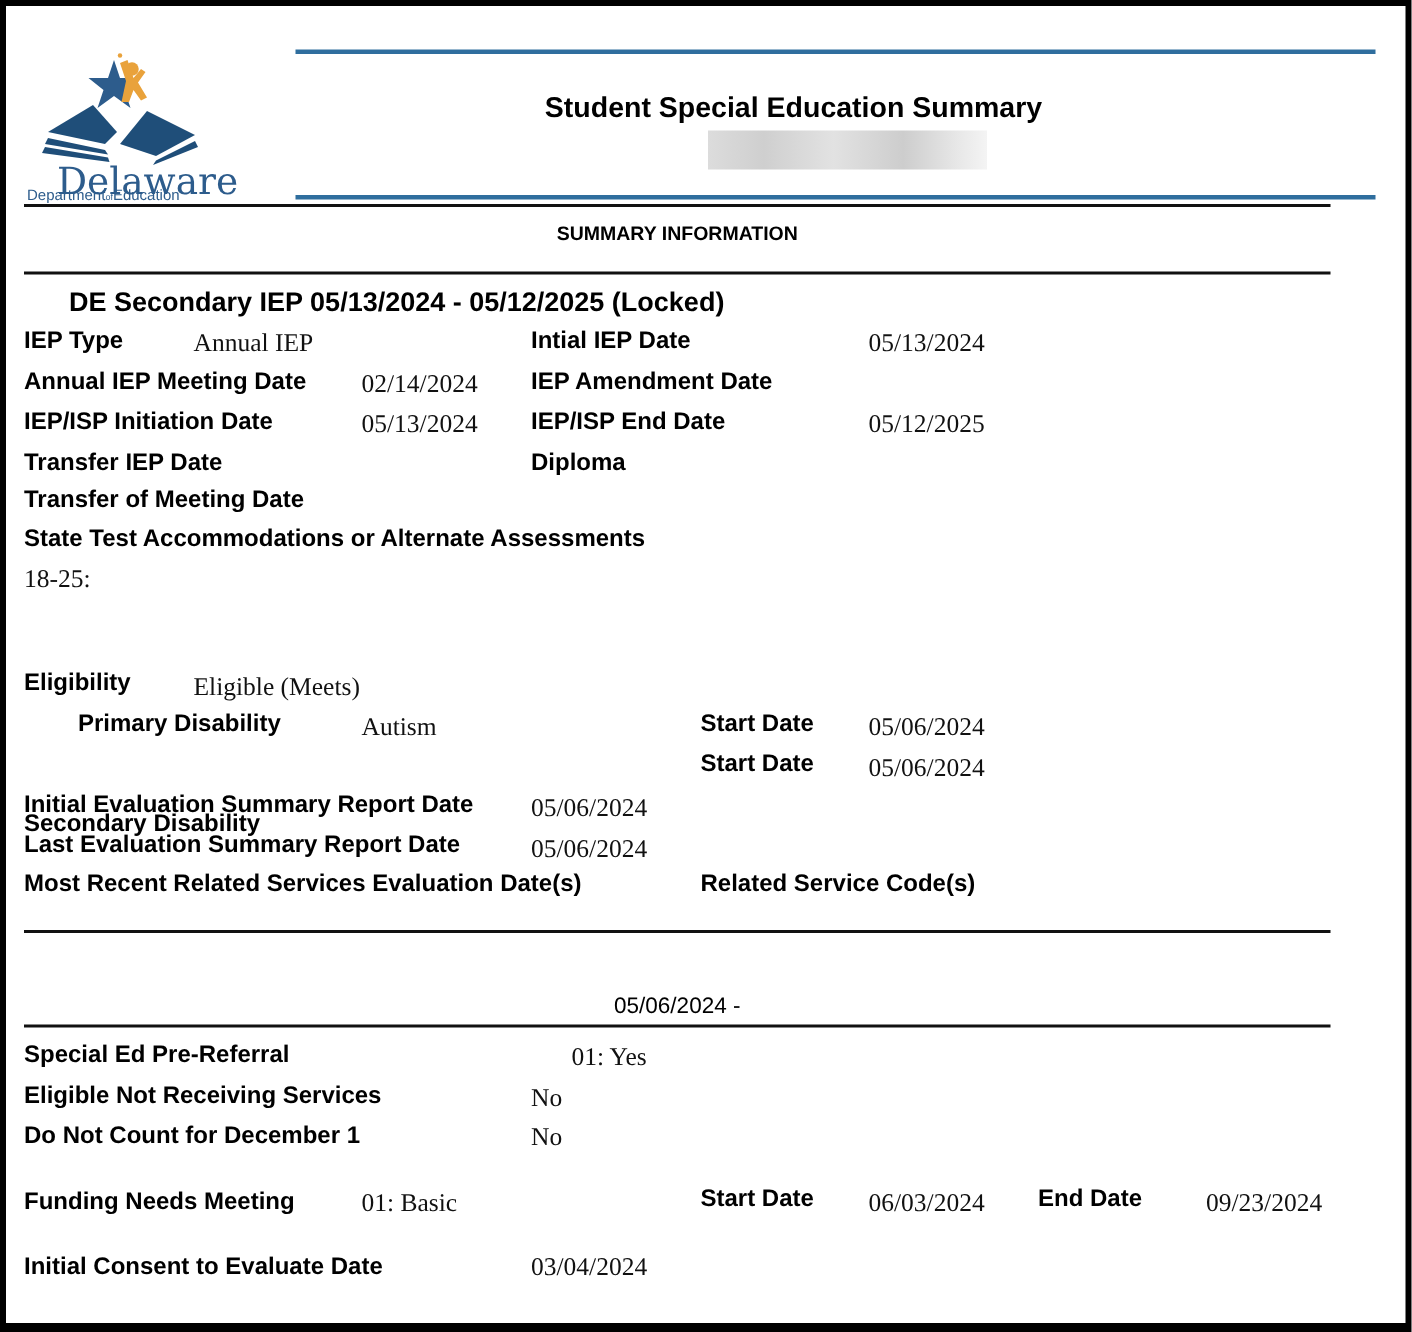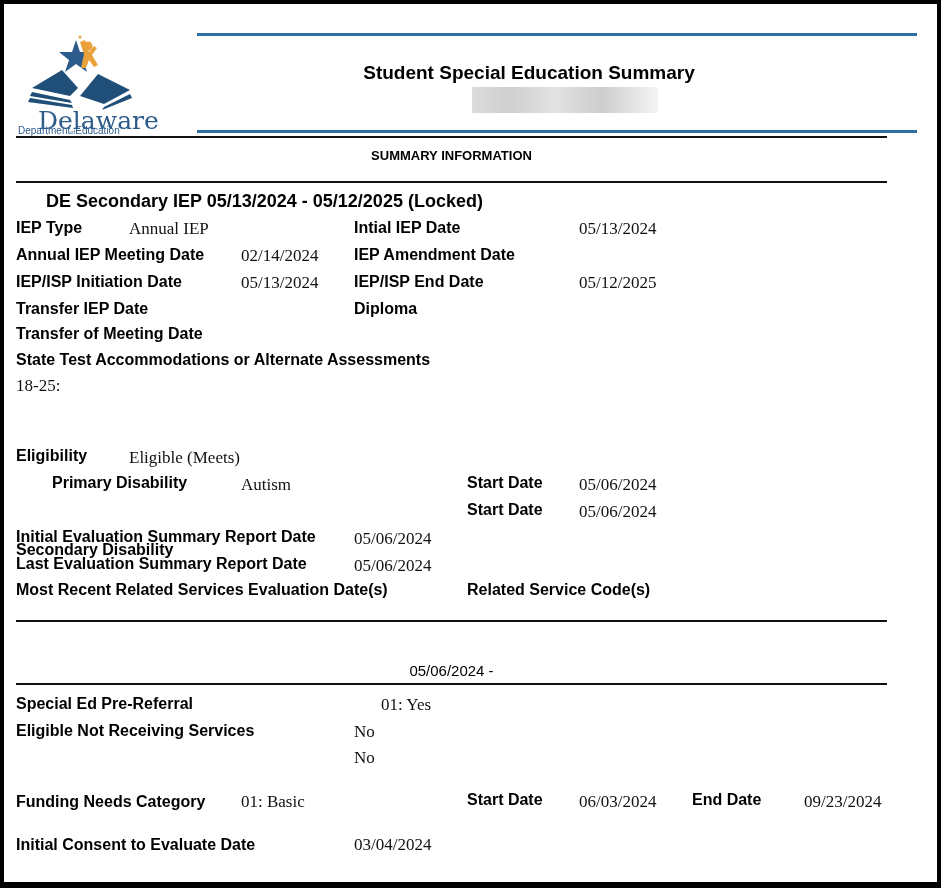--- a/index.html
+++ b/index.html
@@ -115,23 +115,24 @@
   <div class="rule" style="left:12px; top:616px; width:871px;"></div>
   <div class="abs sub" style="left:12px; top:658px; width:871px;">05/06/2024 -</div>
   <div class="rule" style="left:12px; top:679px; width:871px;"></div>
 
   <div class="abs lbl" style="left:12px; top:691px;">Special Ed Pre-Referral</div>
   <div class="abs val" style="left:350px; top:691px;margin-left:27px;">01: Yes</div>
 
   <div class="abs lbl" style="left:12px; top:718px;">Eligible Not Receiving Services</div>
   <div class="abs val" style="left:350px; top:718px;">No</div>
 
+  <div class="abs lbl" style="left:12px; top:745px;">Do Not Count for December 1</div>
   <div class="abs val" style="left:350px; top:744px;">No</div>
 
-  <div class="abs lbl" style="left:12px; top:789px;">Funding Needs Category</div>
+  <div class="abs lbl" style="left:12px; top:789px;">Funding Needs Meeting</div>
   <div class="abs val" style="left:237px; top:788px;">01: Basic</div>
   <div class="abs lbl" style="left:463px; top:787px;">Start Date</div>
   <div class="abs val" style="left:575px; top:788px;">06/03/2024</div>
   <div class="abs lbl" style="left:688px; top:787px;">End Date</div>
   <div class="abs val" style="left:800px; top:788px;">09/23/2024</div>
 
   <div class="abs lbl" style="left:12px; top:832px;">Initial Consent to Evaluate Date</div>
   <div class="abs val" style="left:350px; top:831px;">03/04/2024</div>
 
 </div>

